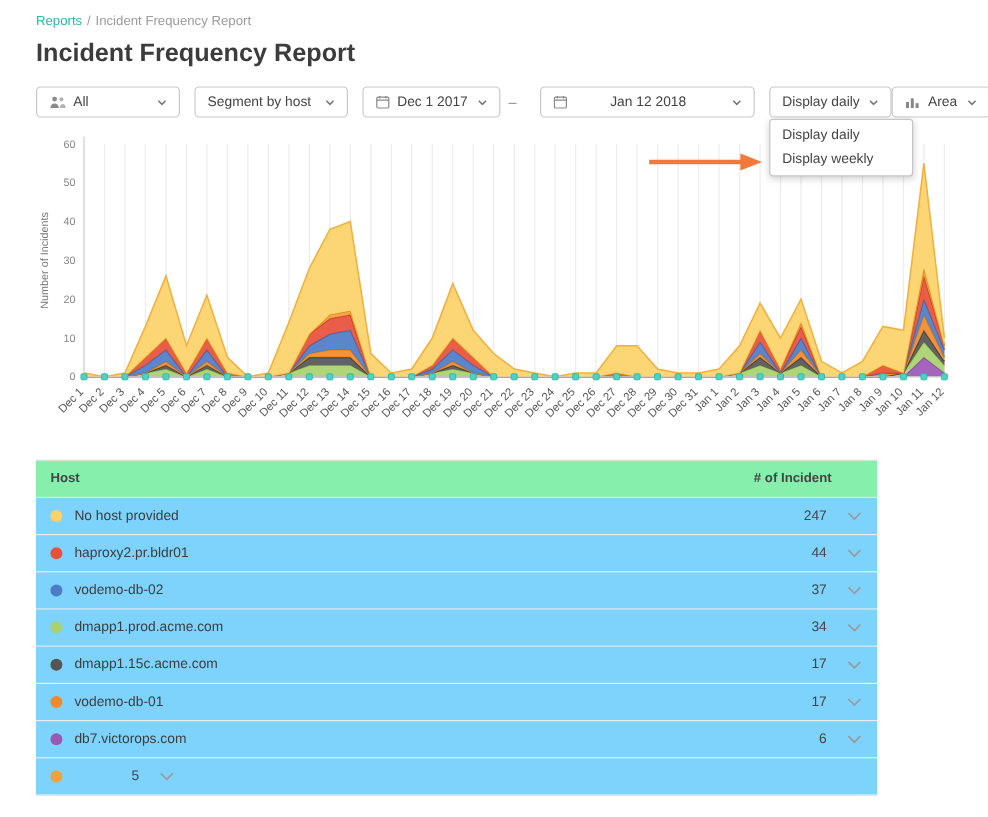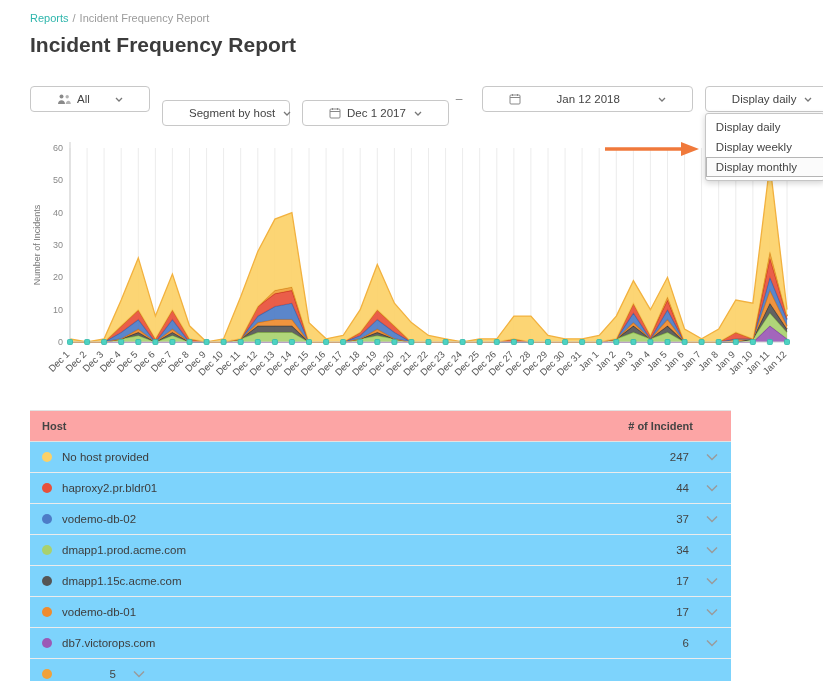--- a/index.html
+++ b/index.html
@@ -9,24 +9,24 @@
   
   .breadcrumb { font-size:11px; color:#9b9b9b; }
   .breadcrumb a { color:#2fb6ac; text-decoration:none; cursor:pointer; }
   .breadcrumb .sep { margin:0 4px; }
 
   
   h1.page-title { font-size:21px; font-weight:600; color:#3c3c3c; margin:9px 0 15px; }
 
   
   .toolbar { display:flex; align-items:center; position:relative; z-index:20; }
-  .btn { display:inline-flex; align-items:center; gap:6px; height:26px; padding:0 26px;
+  .btn { display:inline-flex; align-items:center; gap:6px; height:26px; padding:0 10px;
          border:1px solid #c8c8c8; border-radius:4px; background:#fff; font-size:11.5px;
          color:#444; cursor:pointer; white-space:nowrap; }
-  .btn + .btn, .toolbar .gap { margin-left:12px;margin-top:28px; }
+  .btn + .btn, .toolbar .gap { margin-left:12px; }
   .dash { margin:0 7px; color:#888; font-size:12px; }
   .spacer { flex:1; }
   .caret-icon { display:inline-flex; margin-left:2px; }
 
   
   .display-wrap { position:relative; margin-left:12px; }
   .menu { position:absolute; top:27px; left:0; width:120px; background:#fff;
           border:1px solid #c6c6c6; border-radius:3px; box-shadow:0 2px 6px rgba(0,0,0,.18);
           padding:3px 0; z-index:30; }
   .menu-item { padding:4px 10px; font-size:11.5px; color:#444; cursor:pointer; }
@@ -34,21 +34,21 @@
 
   
   .annotation-arrow { position:absolute; left:-102px; top:54px; width:98px; height:18px; z-index:31; pointer-events:none; }
 
   
   .chart-area { margin-top:8px; position:relative; }
   svg text { font-family:"Liberation Sans", sans-serif; }
 
   
   .host-table { margin-top:10px; border-top:1px solid #e2e2e2; }
-  .thead { display:flex; align-items:center; background:#fca5a5; border-bottom:1px solid #e2e2e2;
+  .thead { display:flex; align-items:center; background:#86efac; border-bottom:1px solid #e2e2e2;
            padding:9px 12px; font-size:11px; font-weight:bold; color:#444;justify-content:flex-end; }
   .thead .col-host { flex:1; }
   .thead .col-count { margin-right:26px; }
   .trow { display:flex; align-items:center; padding:9px 12px; border-bottom:1px solid #ececec;
           font-size:11.5px; color:#3d3d3d; cursor:pointer; background:#7dd3fc; }
   .dot { width:10px; height:10px; border-radius:50%; margin-right:10px; flex:0 0 auto; }
   .host-name { flex:1; }
   .host-count { width:54px; text-align:right; margin-right:16px; color:#444; }
   .row-chevron { display:inline-flex; width:14px; justify-content:center; }
 </style>
@@ -134,21 +134,20 @@
         <span>Display daily</span>
         <span class="caret-icon">
           <svg width="8" height="5">
               <polyline points="1,1 4,4 7,1" stroke="#777" fill="none" stroke-width="1.3"></polyline>
             </svg>
         </span>
       </button>
       <div class="menu">
           <div class="menu-item">Display daily</div>
           <div class="menu-item">Display weekly</div>
-          <div class="menu-item highlight">Display monthly</div>
         </div>
       <span class="annotation-arrow">
         <svg width="98" height="18" viewBox="0 0 98 18">
           <line x1="2" y1="9" x2="80" y2="9" stroke="#f0793b" stroke-width="3.6"></line>
           <polygon points="78,2 96,9 78,16" fill="#f0793b"></polygon>
         </svg>
       </span>
     </span>
 
     <button class="btn">

